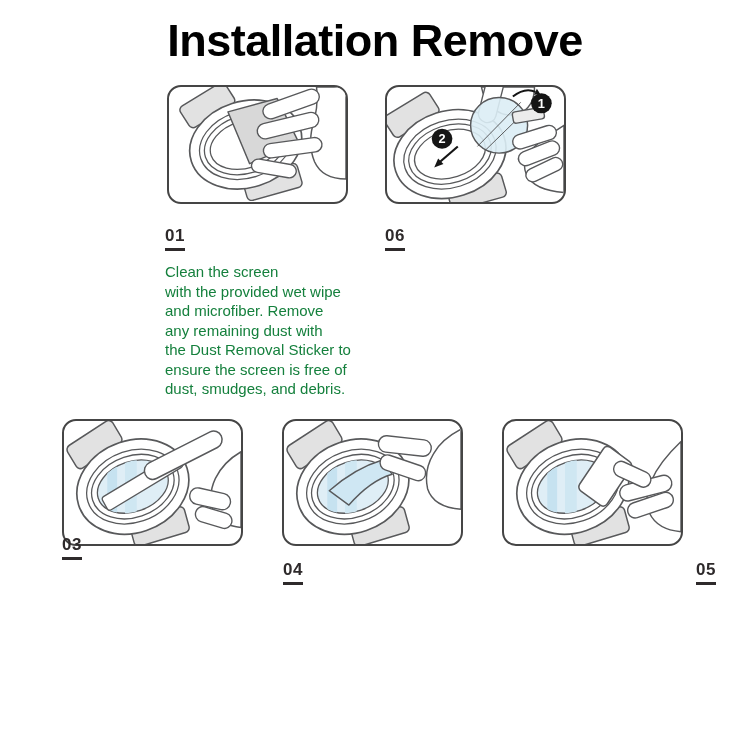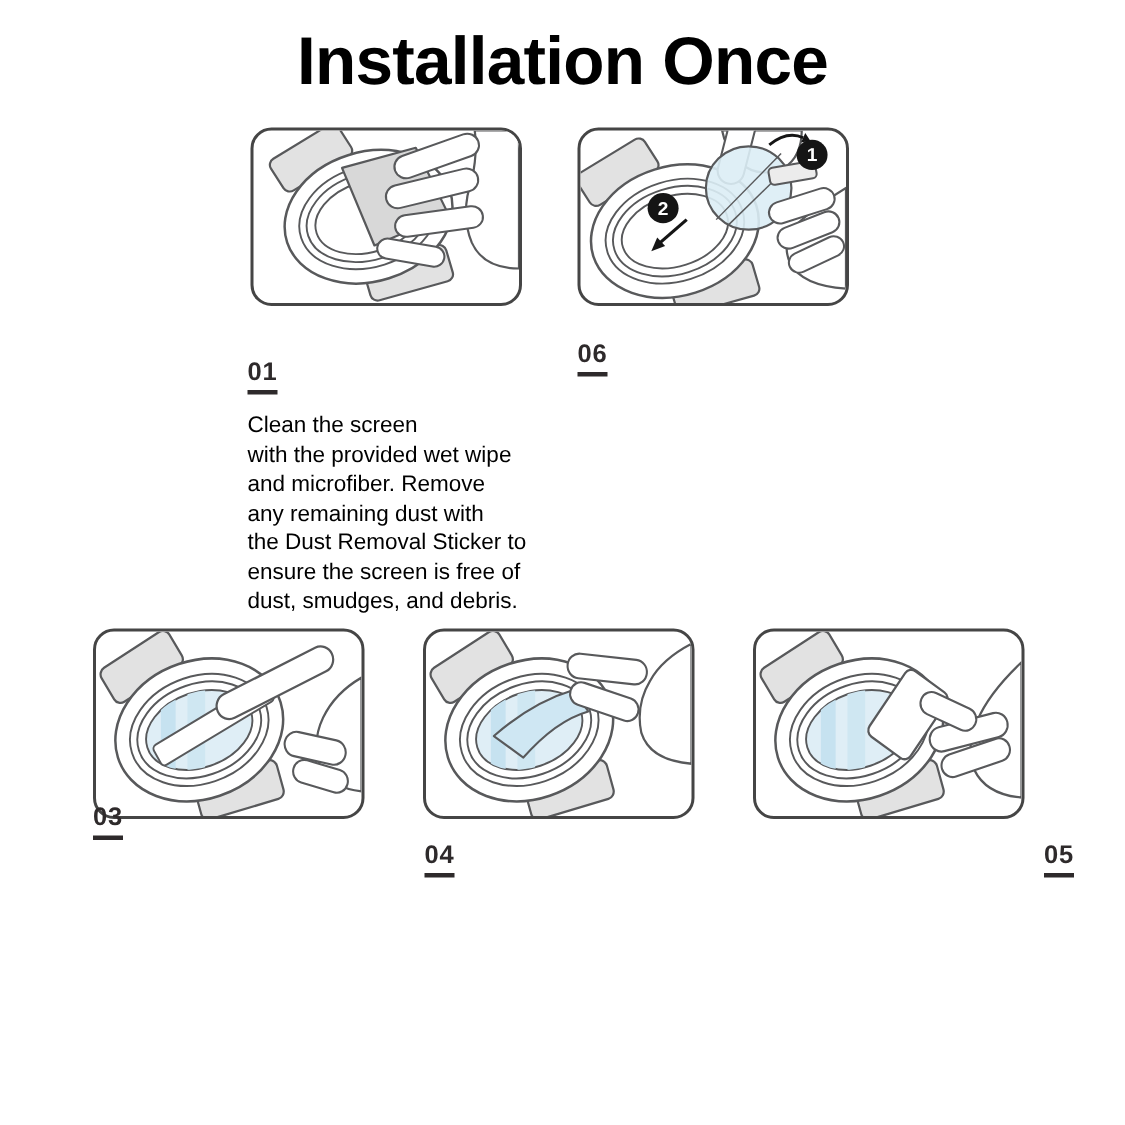--- a/index.html
+++ b/index.html
@@ -21,32 +21,32 @@
   #box2{left:385px;top:85px;width:181px;height:119px;}
   #box3{left:62px;top:419px;width:181px;height:127px;}
   #box4{left:282px;top:419px;width:181px;height:127px;}
   #box5{left:502px;top:419px;width:181px;height:127px;}
   .step{position:absolute;color:#2e2a2b;}
   .num{
     display:inline-block;font-size:17px;font-weight:700;letter-spacing:0.5px;
     padding-bottom:2px;border-bottom:3px solid #2e2a2b;
   }
   .desc{
-    margin:11px 0 0 0;font-size:15px;line-height:19.5px;white-space:pre-line;color:#000000;
-  }
-  #st1{left:165px;top:226px;width:206px;margin-top:12px;}
+    margin:11px 0 0 0;font-size:15px;line-height:19.5px;white-space:pre-line;color:#15803d;
+  }
+  #st1{left:165px;top:226px;width:206px;}
   #st2{left:385px;top:226px;width:206px;}
   #st3{left:62px;top:535px;width:206px;}
   #st4{left:283px;top:560px;width:206px;}
   #st5{left:502px;top:560px;width:214px;text-align:right;}
 </style>
 </head>
 <body>
 
-<h1 class="title">Installation Once</h1>
+<h1 class="title">Installation Remove</h1>
 
 <div class="illus" id="box1">
   <svg viewBox="0 0 180 120" preserveAspectRatio="none">
     <g stroke="#58595b" stroke-linejoin="round" stroke-linecap="round">
       <rect x="12" y="6" width="54" height="26" rx="5" transform="rotate(-32 39 19)" fill="#e2e2e2" stroke-width="1.5"></rect>
       <rect x="76" y="86" width="58" height="26" rx="5" transform="rotate(-16 105 99)" fill="#e2e2e2" stroke-width="1.5"></rect>
       <ellipse cx="78" cy="60" rx="58" ry="45" transform="rotate(-18 78 60)" fill="#fff" stroke-width="1.7"></ellipse>
       <ellipse cx="78" cy="60" rx="48" ry="35" transform="rotate(-18 78 60)" fill="#fff" stroke-width="1.3"></ellipse>
       <ellipse cx="78" cy="60" rx="43" ry="30" transform="rotate(-18 78 60)" fill="#fff" stroke-width="1.3"></ellipse>
       <ellipse cx="78" cy="60" rx="37" ry="24.5" transform="rotate(-18 78 60)" fill="#fff" stroke-width="1.3"></ellipse>

